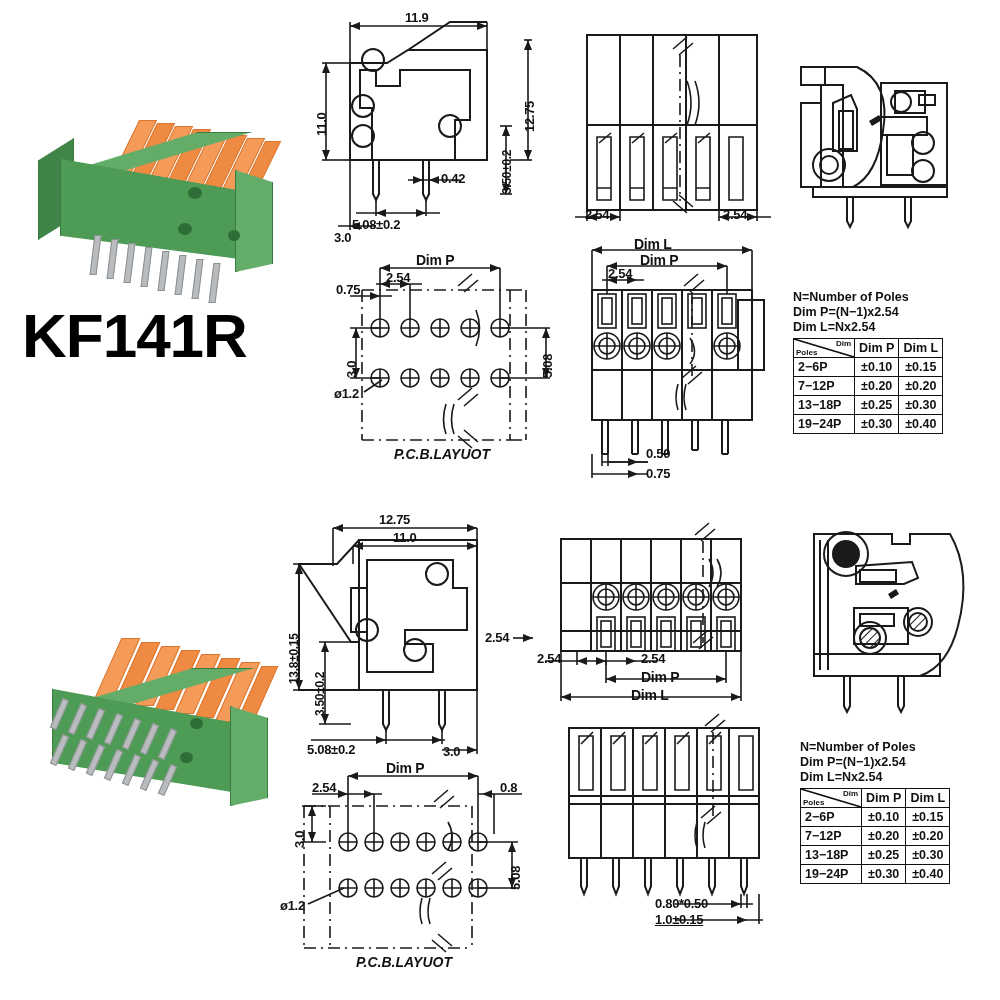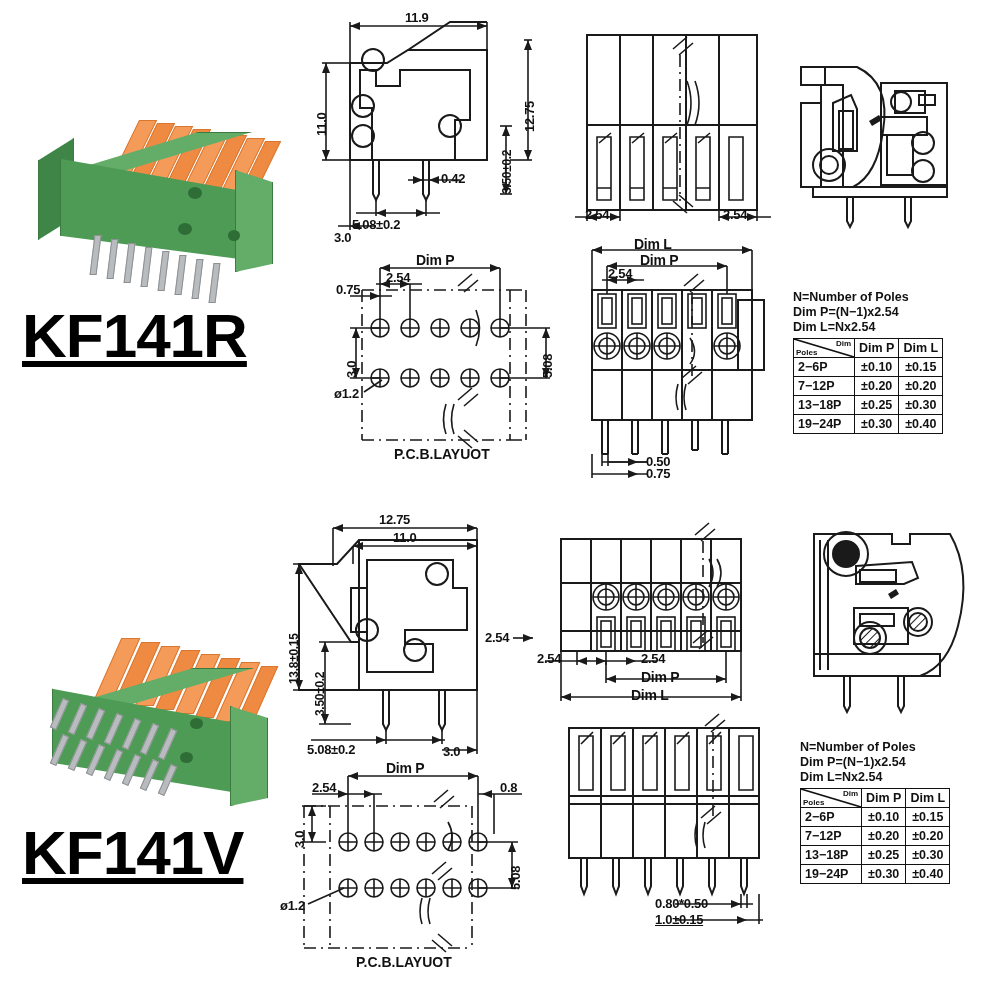--- a/index.html
+++ b/index.html
@@ -6,38 +6,38 @@
   body{width:1000px;height:1000px;position:relative;overflow:hidden;
        font-family:"Liberation Sans",sans-serif;color:#111;}
   .sheet{position:absolute;inset:0;}
   .half{position:absolute;left:0;width:1000px;height:500px;}
   .half.top{top:0;}
   .half.bottom{top:500px;}
 
   
   .photo{position:absolute;}
   .partname{position:absolute;font-weight:bold;letter-spacing:-1px;
-            font-size:62px;line-height:62px;color:#000;white-space:nowrap;text-decoration:underline;}
+            font-size:62px;line-height:62px;color:#000;white-space:nowrap;}
 
   
   .conn{position:absolute;transform-origin:left top;}
   .conn .shell{position:absolute;background:#4e9b55;border:1px solid #3b7b41;}
   .conn .shell.dark{background:#3f8547;}
   .conn .shell.light{background:#63ad69;}
   .conn .lever{position:absolute;background:#ef8a42;border:1px solid #d9762f;}
   .conn .lever.lit{background:#f59b5a;}
   .conn .pin{position:absolute;background:#b9bcbe;border:1px solid #8d9093;}
   .conn .hole{position:absolute;border-radius:50%;background:#2f6d37;}
 
   
   .dw{position:absolute;}
   .dim{position:absolute;font-size:13px;font-weight:bold;color:#111;
        white-space:nowrap;letter-spacing:-.3px;}
   .dim.vert{transform-origin:left top;transform:rotate(-90deg);}
-  .cap{position:absolute;font-size:14px;font-weight:bold;white-space:nowrap;}
+  .cap{position:absolute;font-size:14px;font-weight:bold;white-space:nowrap;font-style:italic;}
   svg{position:absolute;left:0;top:0;overflow:visible;}
   svg .s{fill:none;stroke:#1a1a1a;stroke-width:2;}
   svg .s1{fill:none;stroke:#1a1a1a;stroke-width:1.6;}
   svg .sd{fill:none;stroke:#1a1a1a;stroke-width:1.6;stroke-dasharray:12 5 2 5;}
   svg .fill{fill:#1a1a1a;}
   svg .hatch{fill:#1a1a1a;}
 
   
   .notes{position:absolute;font-size:12.5px;font-weight:bold;line-height:15px;
          white-space:pre;}
@@ -367,21 +367,21 @@
       <path class="s1" d="M30 220 H70"></path>
       <path class="s1" d="M24 212 V224 M30 212 V224"></path>
       <path class="s1" d="M14 232 H70"></path>
       <path class="s1" d="M14 212 V236"></path>
       <polygon class="fill" points="60,220 50,216 50,224"></polygon>
       <polygon class="fill" points="60,232 50,228 50,236"></polygon>
     </svg>
     <div class="dim" style="left:56px;top:-6px;font-size:14px;">Dim L</div>
     <div class="dim" style="left:62px;top:10px;font-size:14px;">Dim P</div>
     <div class="dim" style="left:30px;top:24px;">2.54</div>
-    <div class="dim" style="left:68px;top:212px;">0.50</div>
+    <div class="dim" style="left:68px;top:204px;">0.50</div>
     <div class="dim" style="left:68px;top:224px;">0.75</div>
   </div>
 
   <div class="notes" style="left:793px;top:290px;">N=Number of Poles
 Dim P=(N−1)x2.54
 Dim L=Nx2.54</div>
   <table class="tol" style="left:793px;top:338px;">
     <tbody>
           <tr>
       <td class="corner">
@@ -451,21 +451,20 @@
       <div class="pin" style="left:134px;top:98px;width:5px;height:30px;transform:rotate(24deg);"></div>
       <div class="pin" style="left:26px;top:104px;width:5px;height:30px;transform:rotate(24deg);"></div>
       <div class="pin" style="left:44px;top:109px;width:5px;height:30px;transform:rotate(24deg);"></div>
       <div class="pin" style="left:62px;top:114px;width:5px;height:30px;transform:rotate(24deg);"></div>
       <div class="pin" style="left:80px;top:119px;width:5px;height:30px;transform:rotate(24deg);"></div>
       <div class="pin" style="left:98px;top:124px;width:5px;height:30px;transform:rotate(24deg);"></div>
       <div class="pin" style="left:116px;top:129px;width:5px;height:30px;transform:rotate(24deg);"></div>
       <div class="pin" style="left:134px;top:134px;width:5px;height:30px;transform:rotate(24deg);"></div>
     </div>
   </div>
-  <div class="partname" style="left:22px;top:322px;">KF141V</div>
 
   <div class="dw" style="left:255px;top:12px;width:280px;height:250px;">
     <svg width="280" height="250" viewBox="0 0 280 250">
 
       <path class="s" d="M44 52 H82 L104 28 H222 V178 H44 Z"></path>
       <path class="s" d="M104 28 V178"></path>
 
       <path class="s" d="M112 48 H198 V76 H212 V118 H150 V132 H178 V160 H112 Z"></path>
       <path class="s" d="M44 52 L96 130 H104"></path>
       <path class="s" d="M112 76 H96 V120 H112"></path>

